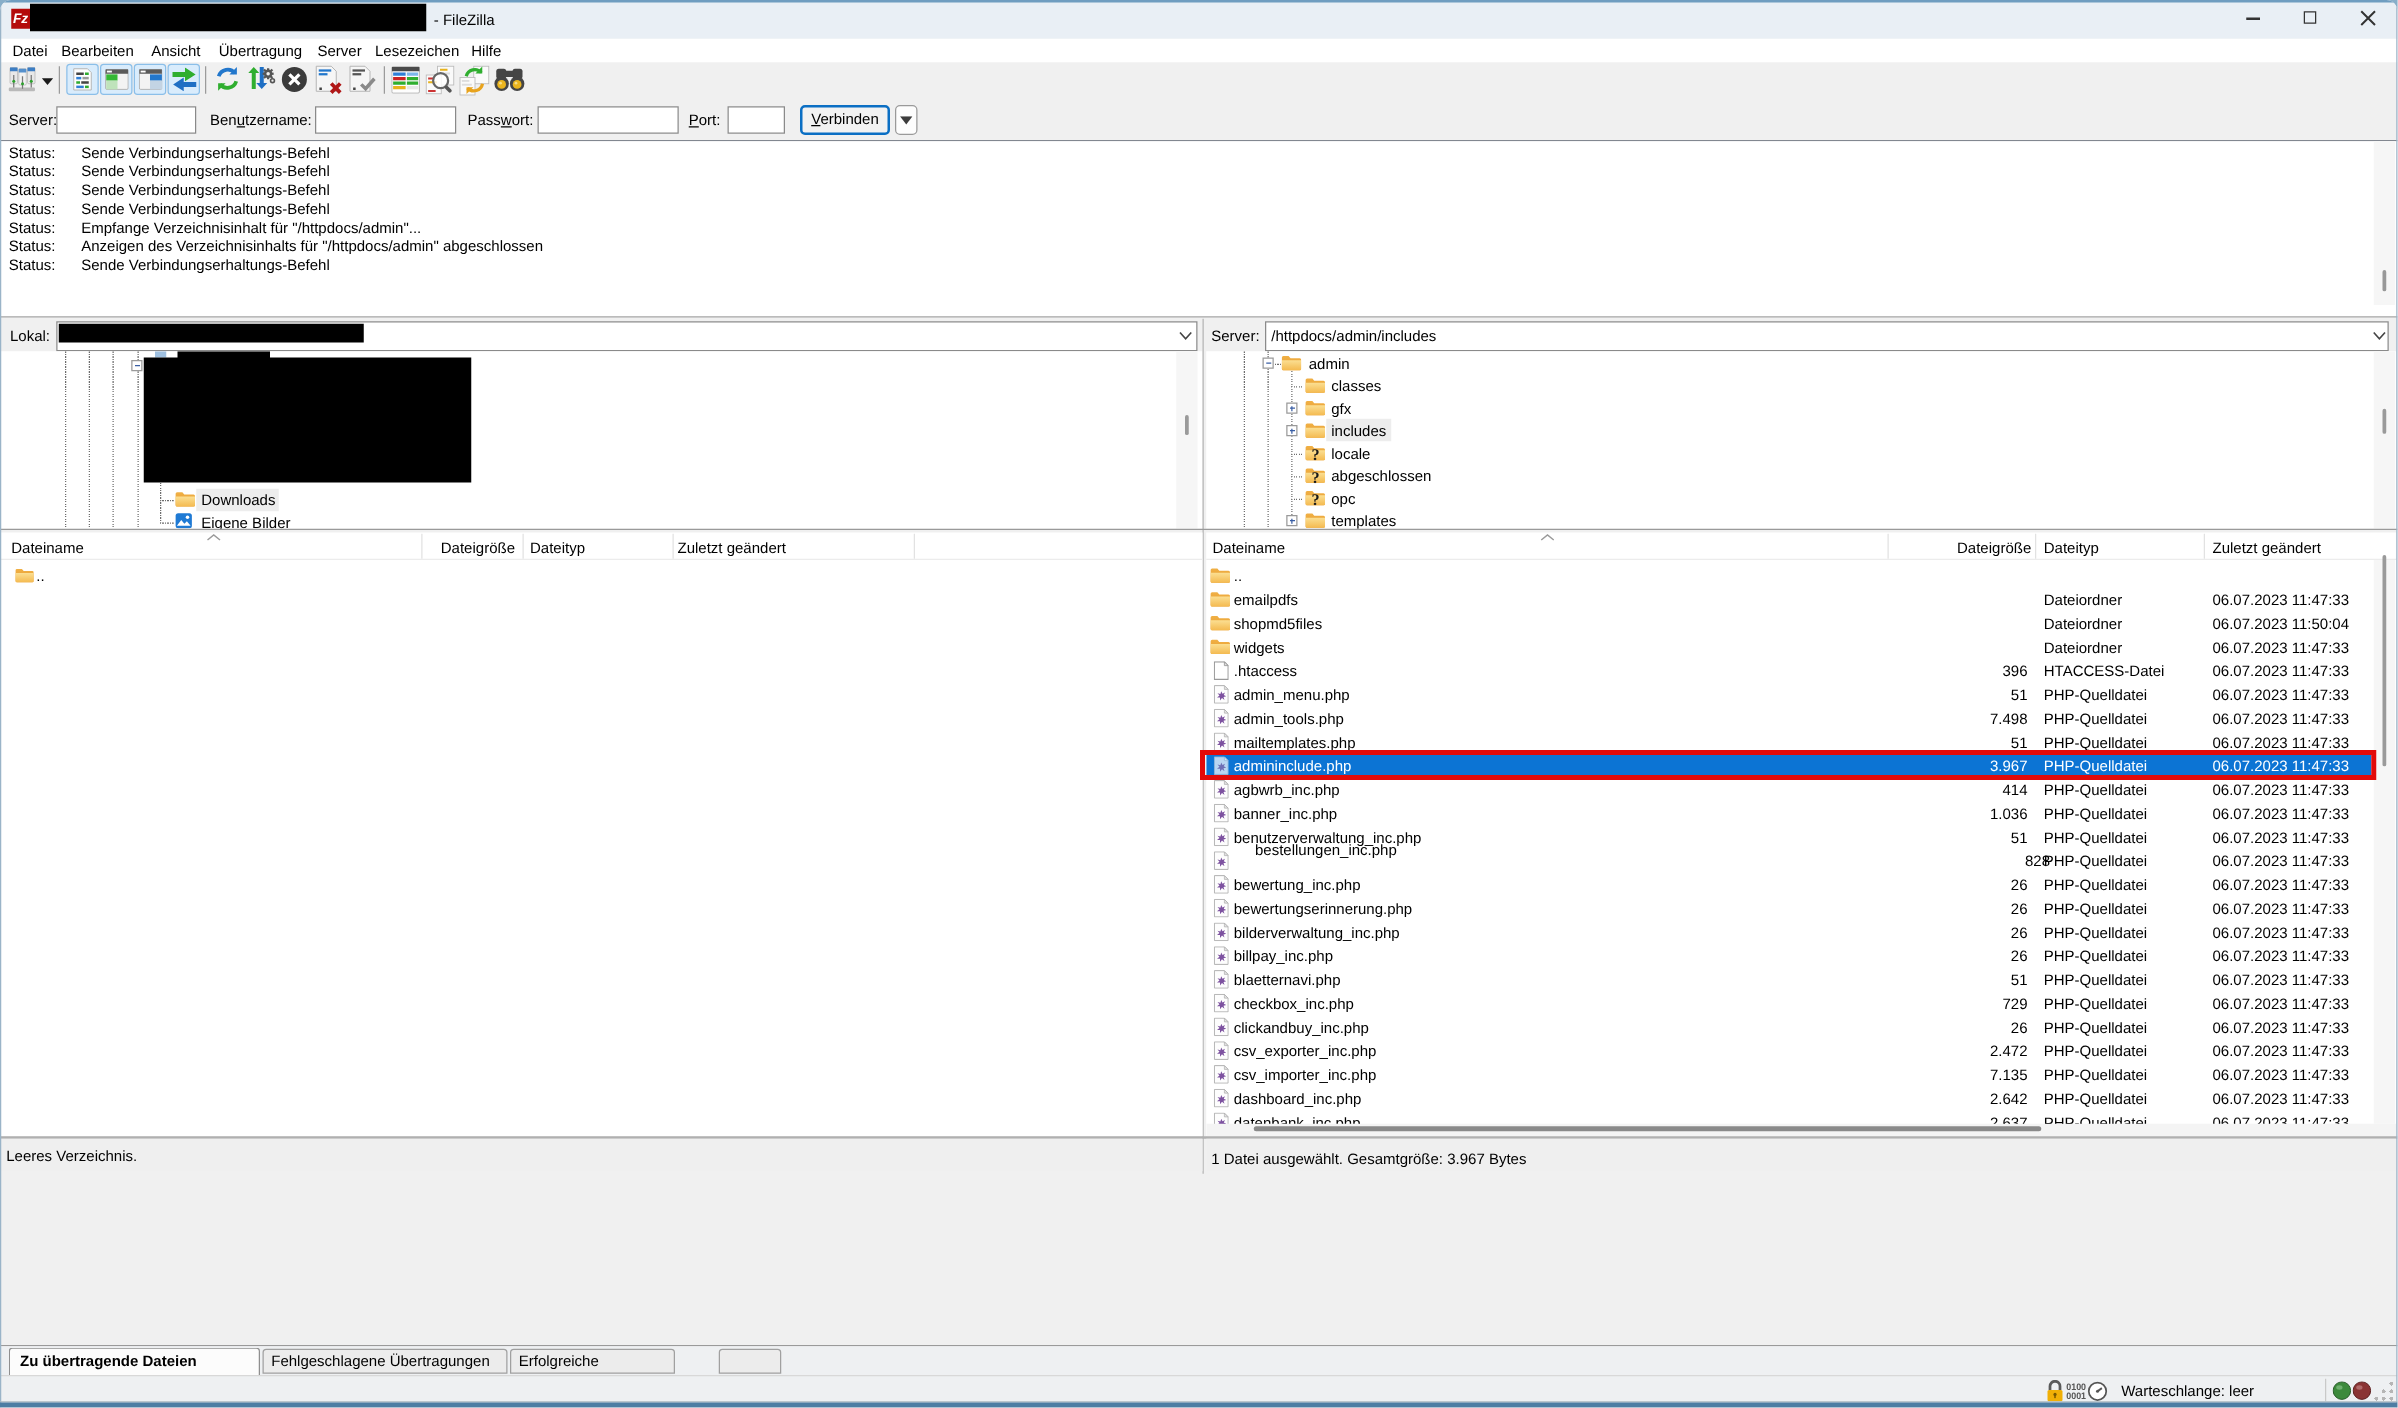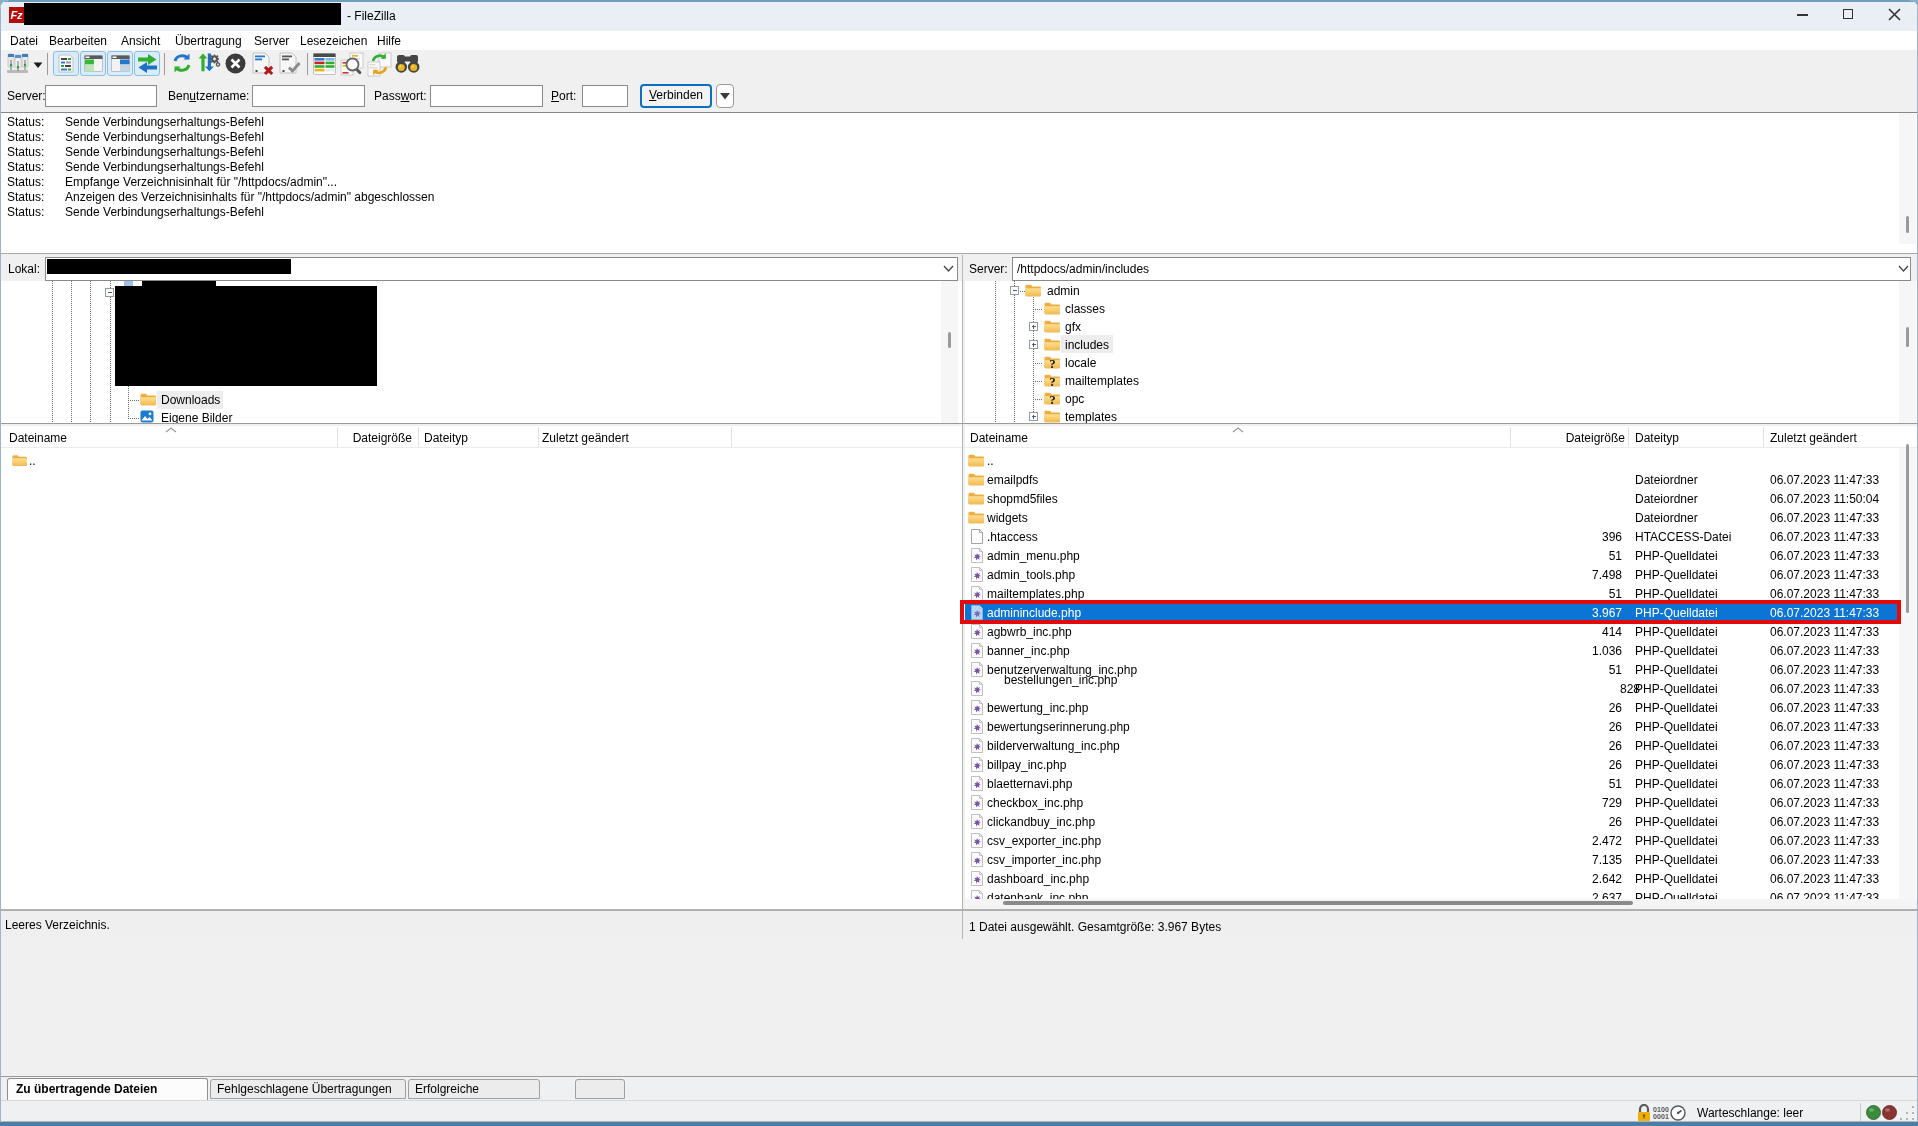--- a/index.html
+++ b/index.html
@@ -337,21 +337,21 @@
         <path d="M0.5 4.2 h15.5 v6.8 q0 1.2 -1.2 1.2 h-13.1 q-1.2 0 -1.2 -1.2 z" fill="url(#fg)"></path>
         <text x="8.5" y="12" text-anchor="middle" font-family="Liberation Serif" font-size="13" font-weight="bold" fill="#1a1a1a">?</text>
       </svg>
 <div class="rowtxt" style="left:100px;top:74px;">locale</div>
 <div class="dh" style="left:68px;top:100px;width:10px;"></div>
 <svg class="abs" style="left:79px;top:93px;" width="16" height="13" viewBox="0 0 16 13">
         <path d="M0.5 2 q0 -1.2 1.2 -1.2 h4.2 l1.5 1.7 h7.4 q1.2 0 1.2 1.2 v7.3 q0 1.2 -1.2 1.2 h-13.1 q-1.2 0 -1.2 -1.2 z" fill="url(#fg2)"></path>
         <path d="M0.5 4.2 h15.5 v6.8 q0 1.2 -1.2 1.2 h-13.1 q-1.2 0 -1.2 -1.2 z" fill="url(#fg)"></path>
         <text x="8.5" y="12" text-anchor="middle" font-family="Liberation Serif" font-size="13" font-weight="bold" fill="#1a1a1a">?</text>
       </svg>
-<div class="rowtxt" style="left:100px;top:92px;">mailtemplates</div>
+<div class="rowtxt" style="left:100px;top:92px;">abgeschlossen</div>
 <div class="dh" style="left:68px;top:118px;width:10px;"></div>
 <svg class="abs" style="left:79px;top:111px;" width="16" height="13" viewBox="0 0 16 13">
         <path d="M0.5 2 q0 -1.2 1.2 -1.2 h4.2 l1.5 1.7 h7.4 q1.2 0 1.2 1.2 v7.3 q0 1.2 -1.2 1.2 h-13.1 q-1.2 0 -1.2 -1.2 z" fill="url(#fg2)"></path>
         <path d="M0.5 4.2 h15.5 v6.8 q0 1.2 -1.2 1.2 h-13.1 q-1.2 0 -1.2 -1.2 z" fill="url(#fg)"></path>
         <text x="8.5" y="12" text-anchor="middle" font-family="Liberation Serif" font-size="13" font-weight="bold" fill="#1a1a1a">?</text>
       </svg>
 <div class="rowtxt" style="left:100px;top:110px;">opc</div>
 <div class="exp" style="left:64px;top:131px;">
         <span class="h"></span>
         <span class="v"></span>

